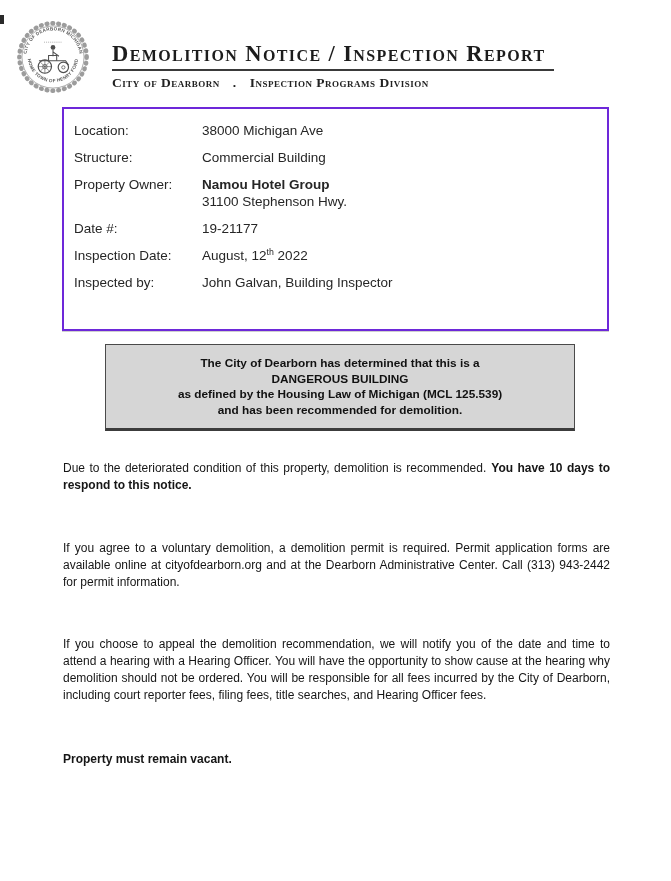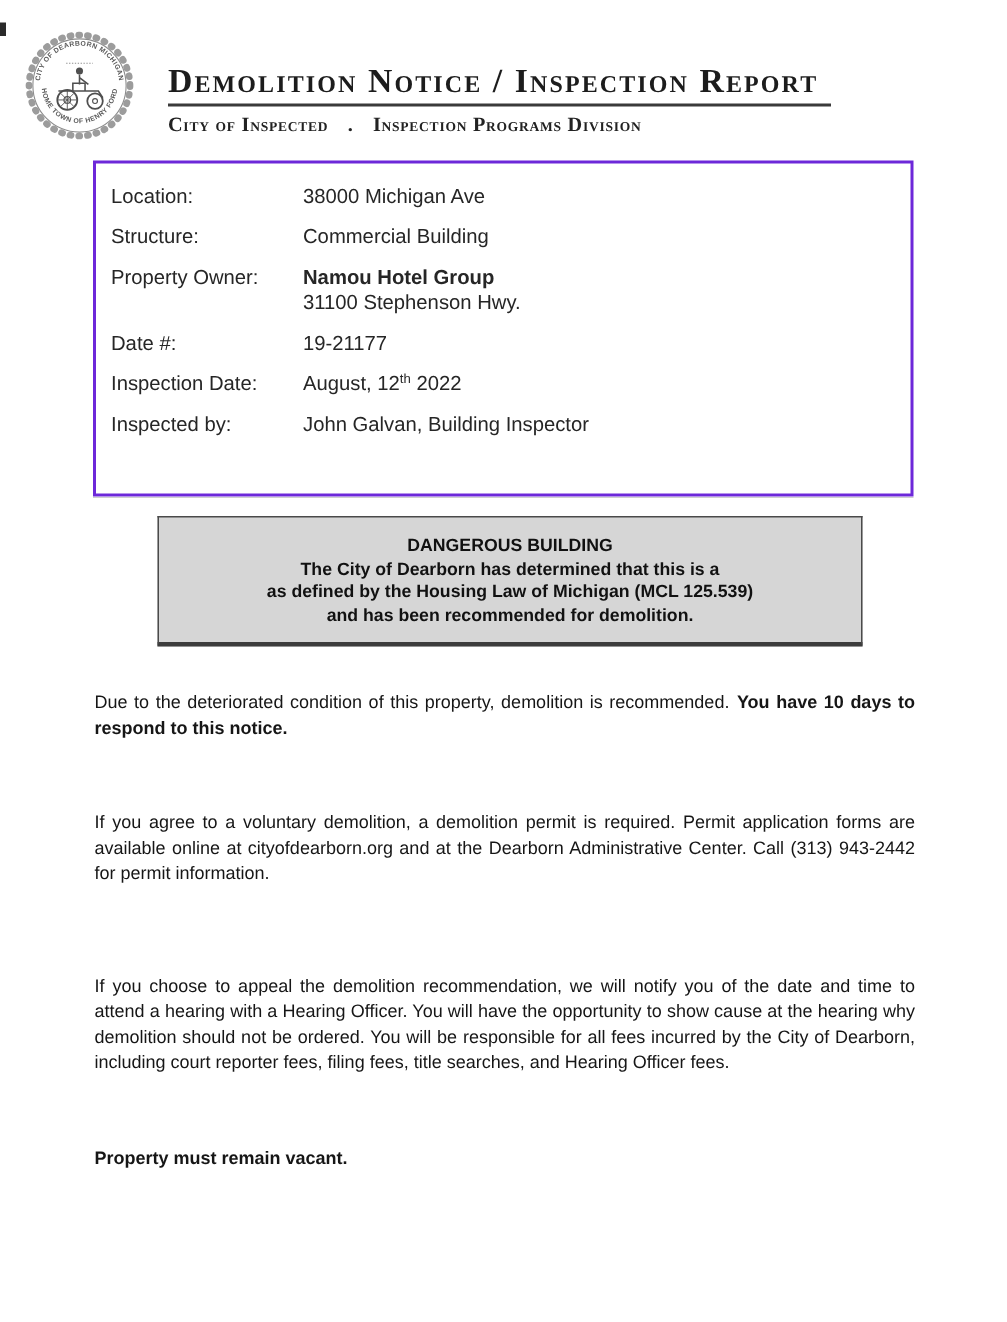--- a/index.html
+++ b/index.html
@@ -81,21 +81,21 @@
   
   .para {
     margin: 0 61px 0 63px;
     text-align: justify;
     font-size: 12px;
     line-height: 17px;
     color: #161616;
   }
   .para.p1 { margin-top: 29px; }
   .para.p2 { margin-top: 46px; }
-  .para.p3 { margin-top: 58px; }
+  .para.p3 { margin-top: 45px; }
   .para.p4 { margin-top: 47px; font-weight: bold; }
   .bold-run { font-weight: bold; margin-left: 5px; }
 </style>
 </head>
 <body>
 
 <div class="page">
 
   <div class="artifact"></div>
 
@@ -123,21 +123,21 @@
         <path d="M31 55 h36 l4 6" stroke-width="1.4"></path>
         <path d="M44 55 v-7 h11 v7" stroke-width="1.4"></path>
         <circle cx="50" cy="37" r="3.2" fill="#4f4f4f" stroke="none"></circle>
         <path d="M50 40 v9 M50 43 l8 6" stroke-width="1.4"></path>
       </g>
     </svg>
 
     <div class="header-text">
       <h1 class="title">Demolition Notice / Inspection Report</h1>
       <div class="subtitle">
-        <span>City of Inspected</span><span class="sep">.</span><span>Inspection Programs Division</span>
+        <span>City of Dearborn</span><span class="sep">.</span><span>Inspection Programs Division</span>
       </div>
     </div>
   </header>
 
   <section class="form-box">
     <div class="form-row">
       <span class="form-label">Location:</span>
       <span class="form-value">38000 Michigan Ave</span>
     </div>
     <div class="form-row">
@@ -159,22 +159,22 @@
       <span class="form-label">Inspection Date:</span>
       <span class="form-value"><span>August, 12</span><sup class="ord">th</sup><span> 2022</span></span>
     </div>
     <div class="form-row" style="margin-bottom:0">
       <span class="form-label">Inspected by:</span>
       <span class="form-value">John Galvan, Building Inspector</span>
     </div>
   </section>
 
   <div class="notice-box">
+    <div>The City of Dearborn has determined that this is a</div>
     <div>DANGEROUS BUILDING</div>
-    <div>The City of Dearborn has determined that this is a</div>
     <div>as defined by the Housing Law of Michigan (MCL 125.539)</div>
     <div>and has been recommended for demolition.</div>
   </div>
 
   <p class="para p1"><span>Due to the deteriorated condition of this property, demolition is recommended.</span><span class="bold-run">You have 10 days to respond to this notice.</span></p>
 
   <p class="para p2">If you agree to a voluntary demolition, a demolition permit is required.  Permit application forms are available online at cityofdearborn.org and at the Dearborn Administrative Center.  Call (313) 943-2442 for permit information.</p>
 
   <p class="para p3">If you choose to appeal the demolition recommendation, we will notify you of the date and time to attend a hearing with a Hearing Officer.  You will have the opportunity to show cause at the hearing why demolition should not be ordered.  You will be responsible for all fees incurred by the City of Dearborn, including court reporter fees, filing fees, title searches, and Hearing Officer fees.</p>
 

